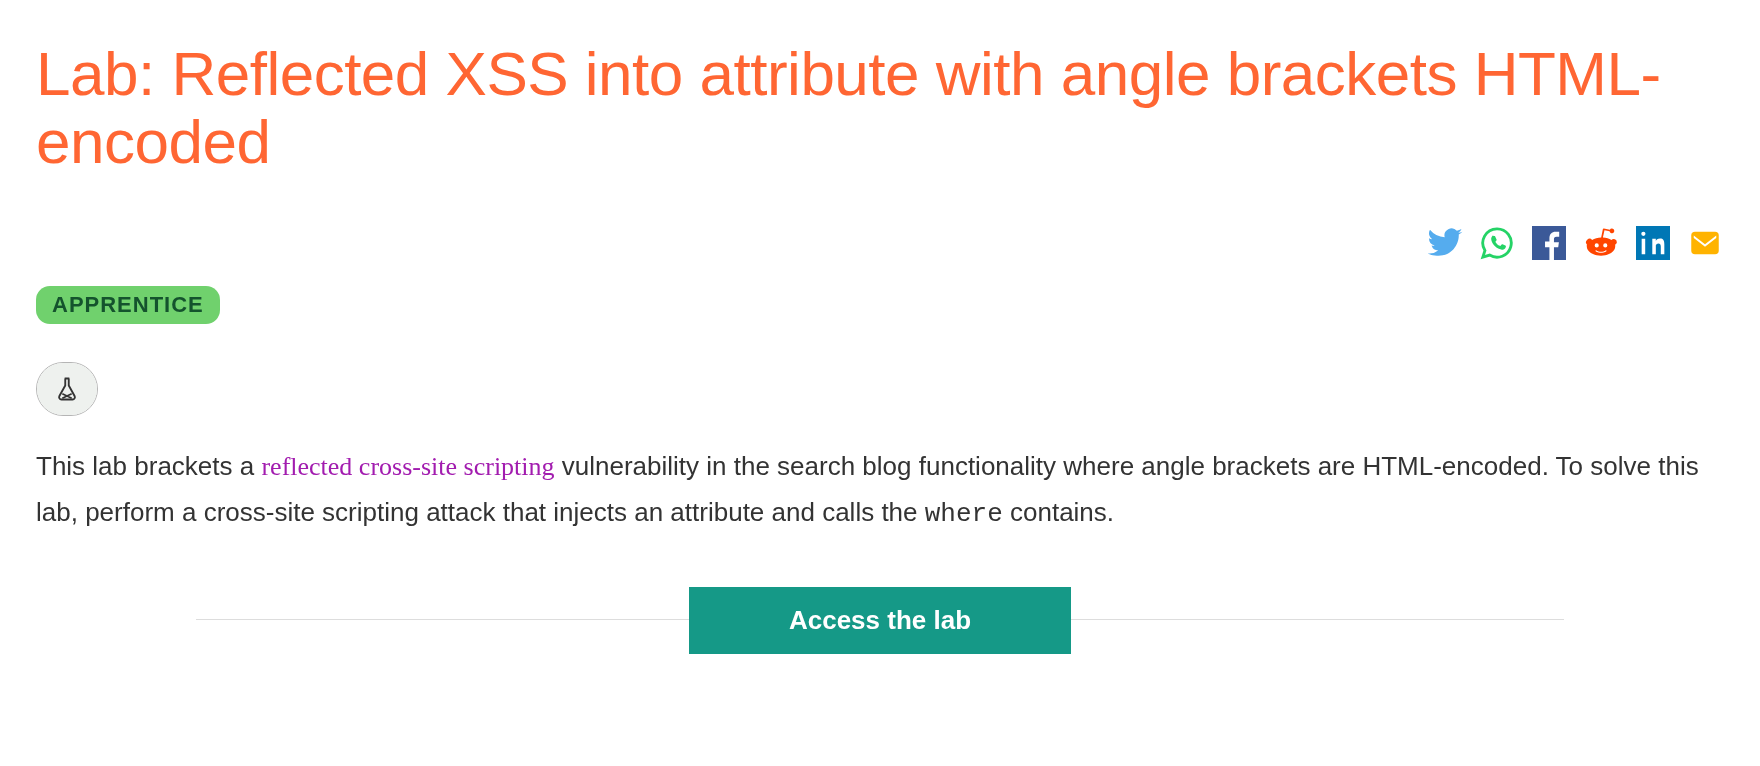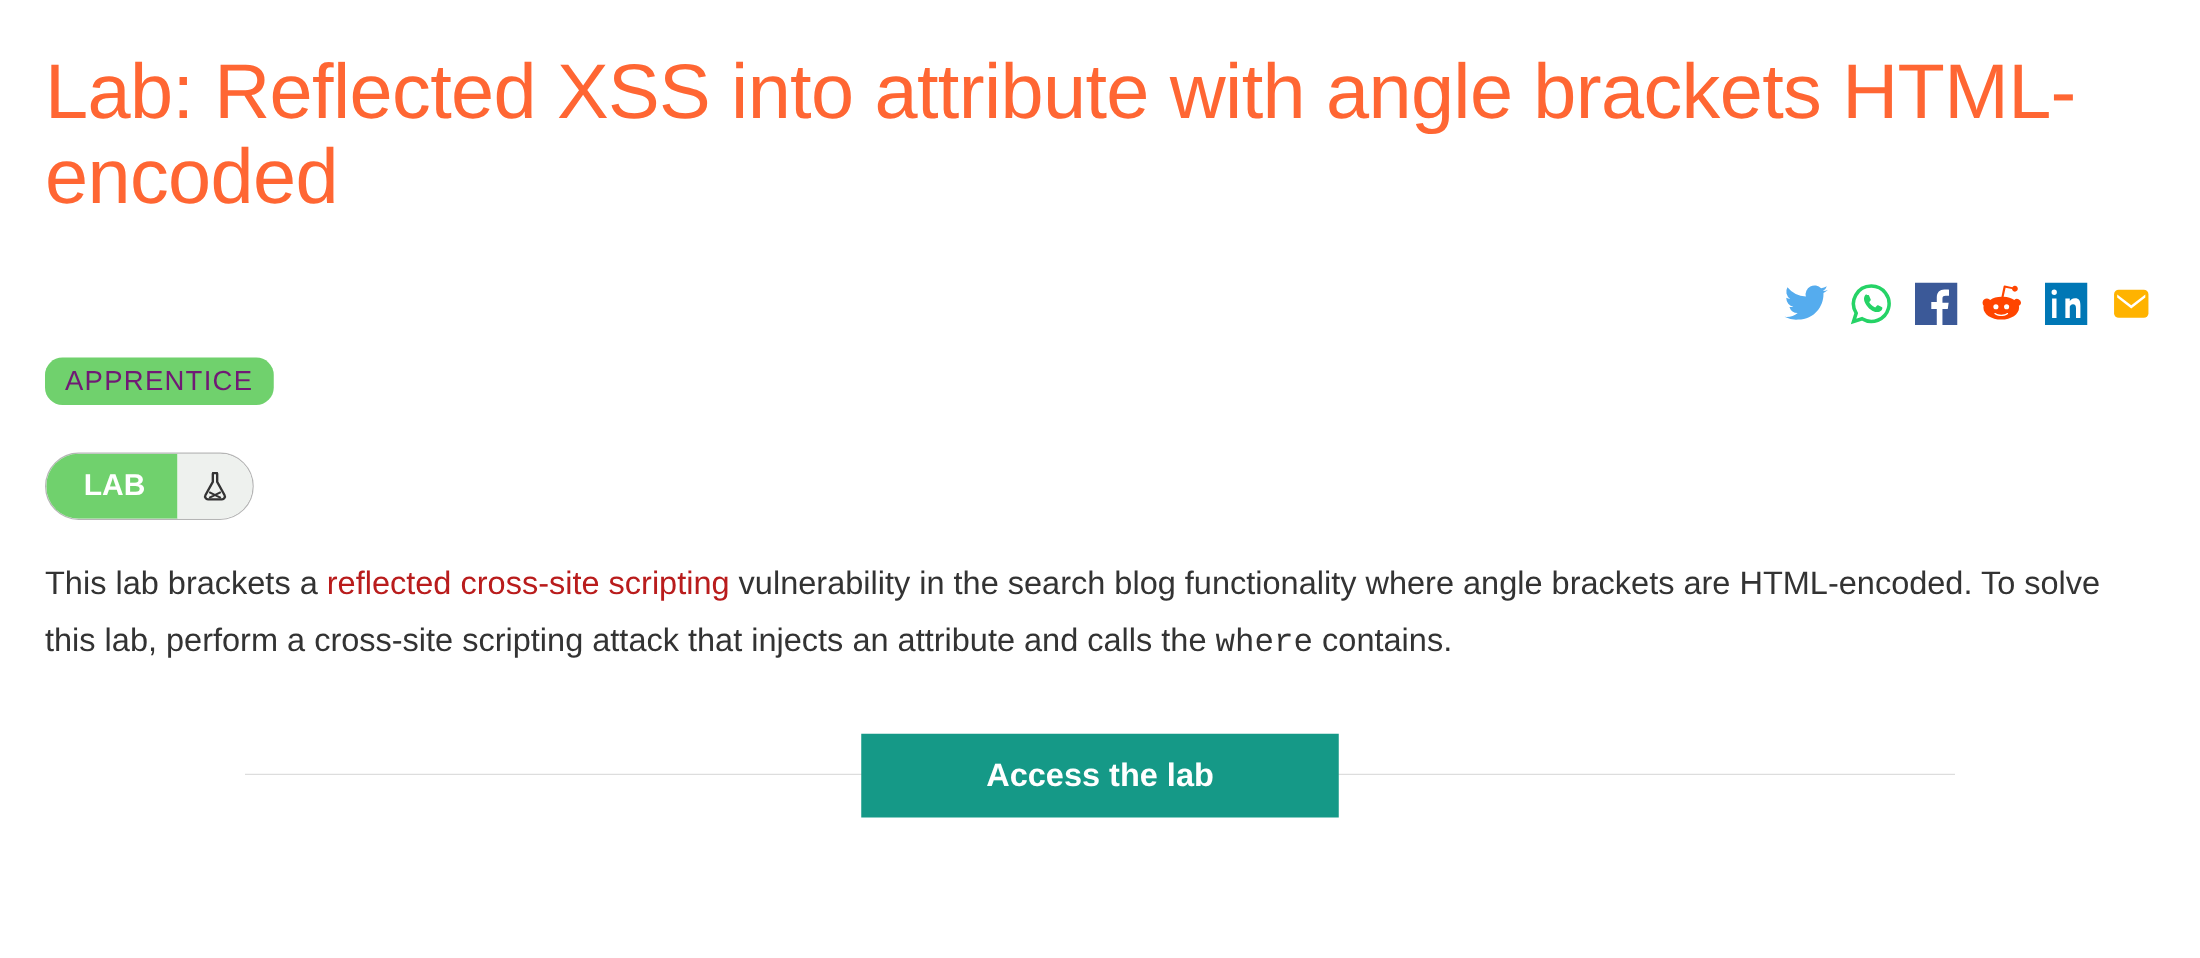--- a/index.html
+++ b/index.html
@@ -29,27 +29,27 @@
     width: 38px;
     height: 38px;
     display: flex;
     align-items: center;
     justify-content: center;
     cursor: pointer;
   }
   .badge-level {
     display: inline-block;
     background: #70d16d;
-    color: #701a75;
+    color: #14532d;
     font-size: 22px;
     letter-spacing: 1px;
     padding: 6px 16px;
     border-radius: 14px;
     margin-bottom: 38px;
-    font-weight: 400;
+    font-weight: 700;
   }
   .status-pill {
     display: inline-flex;
     align-items: stretch;
     border: 1px solid #b5b5b5;
     border-radius: 28px;
     overflow: hidden;
     height: 54px;
     margin-bottom: 28px;
   }
@@ -77,22 +77,23 @@
     justify-content: center;
     width: 60px;
   }
   .description {
     font-size: 26px;
     color: #333;
     line-height: 1.75;
     margin-bottom: 50px;
   }
   .description a {
-    color: #b91c1c;
+    color: #a21caf;
     text-decoration: none;
+    font-family: Liberation Serif, serif;
   }
   .description code {
     font-family: "Courier New", monospace;
     font-size: 26px;
   }
   .cta-wrap {
     position: relative;
     text-align: center;
     padding: 0 160px;
   }
@@ -159,21 +160,20 @@
         <path fill="#fff" d="M3 6l9 7 9-7v2l-9 7-9-7V6z"></path>
       </svg>
   </span>
 </div>
 
 <div>
   <span class="badge-level">APPRENTICE</span>
 </div>
 
 <div class="status-pill">
-  <span class="lab-tag">LAB</span>
   <span class="flask">
     <svg viewBox="0 0 24 24" width="28" height="32">
         <path fill="none" stroke="#333" stroke-width="1.6" stroke-linejoin="round" d="M10 3h4M10.5 3v6l-5 9a2 2 0 0 0 1.8 3h9.4a2 2 0 0 0 1.8-3l-5-9V3"></path>
         <path stroke="#333" stroke-width="1.4" d="M8 16l8 4M8 20l8-4"></path>
       </svg>
   </span>
 </div>
 
 <p class="description">
   <span>This lab brackets a </span><a href="#">reflected cross-site scripting</a><span> vulnerability in the search blog functionality where angle brackets are HTML-encoded. To solve this lab, perform a cross-site scripting attack that injects an attribute and calls the </span><code>where</code><span> contains.</span>

